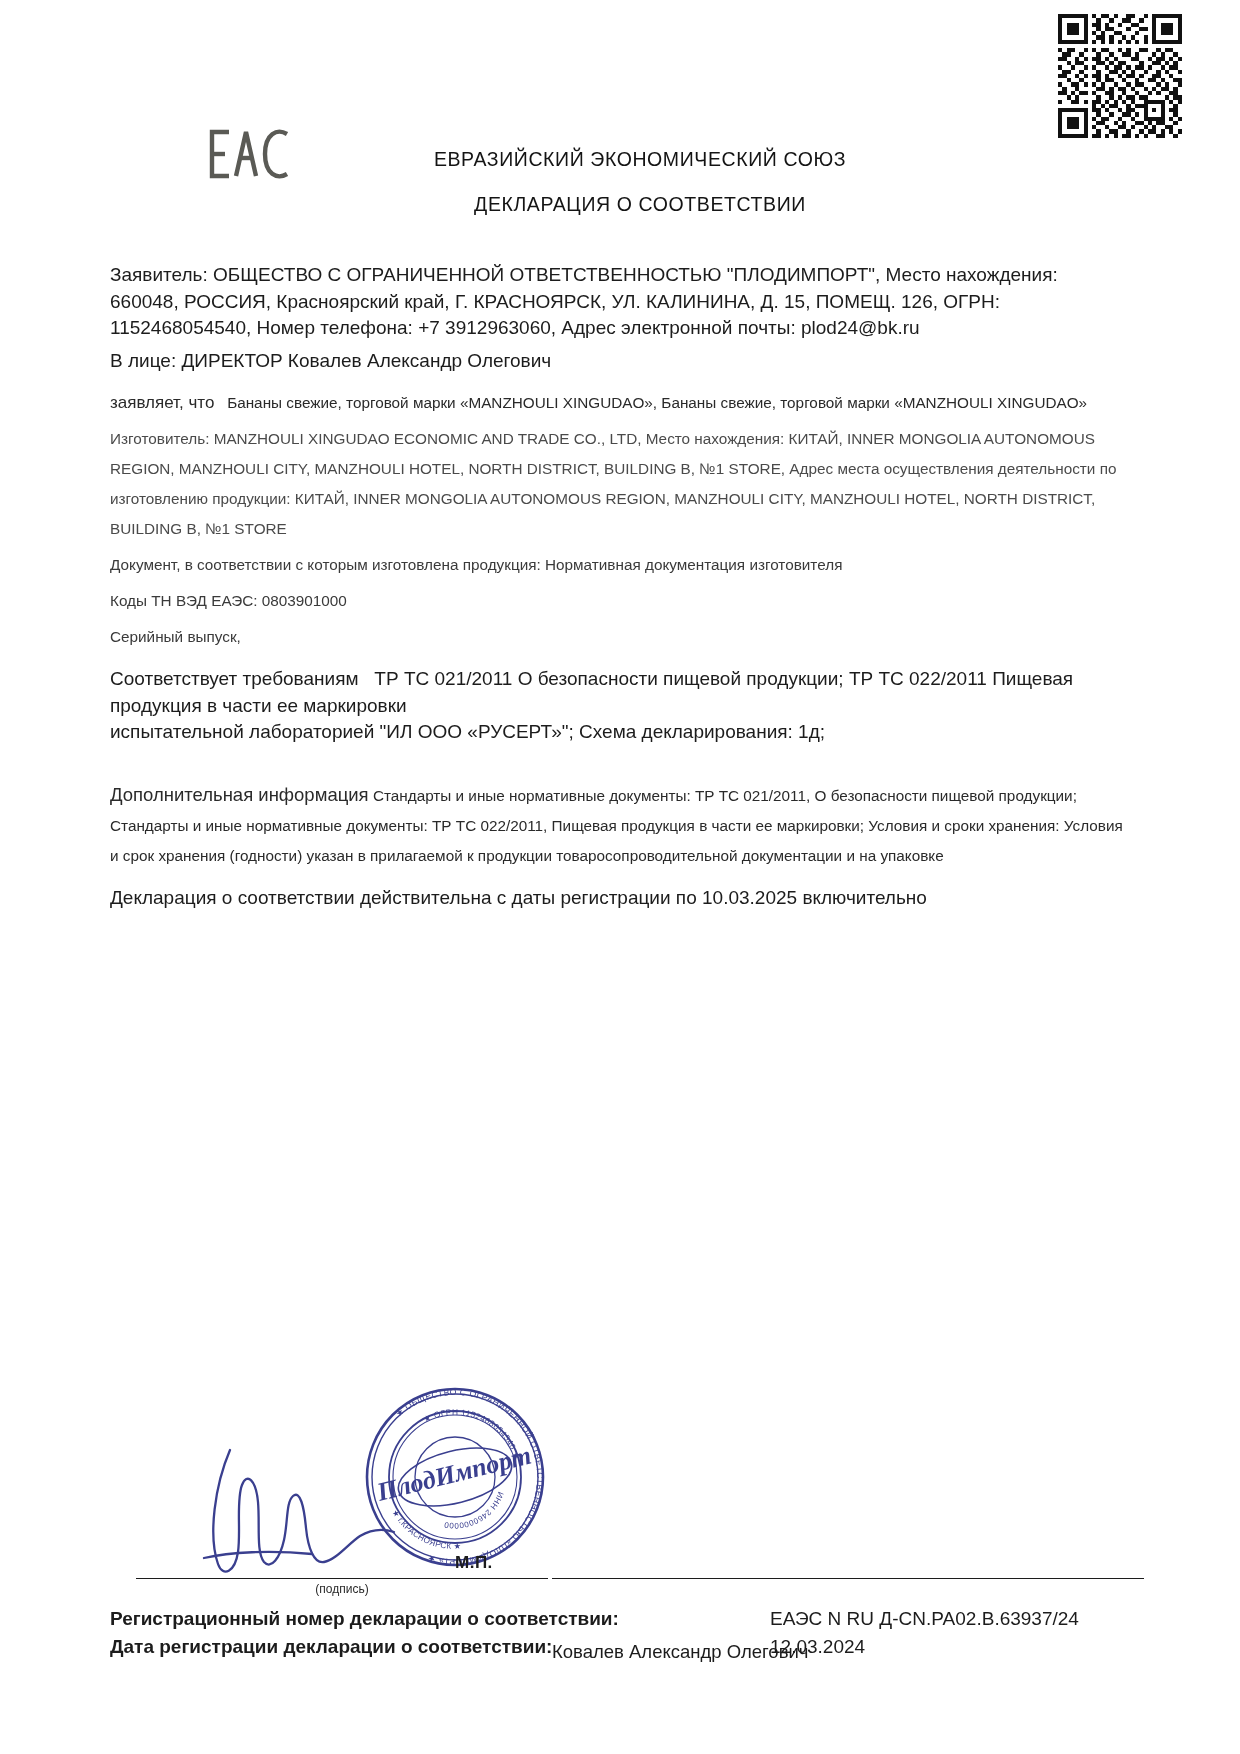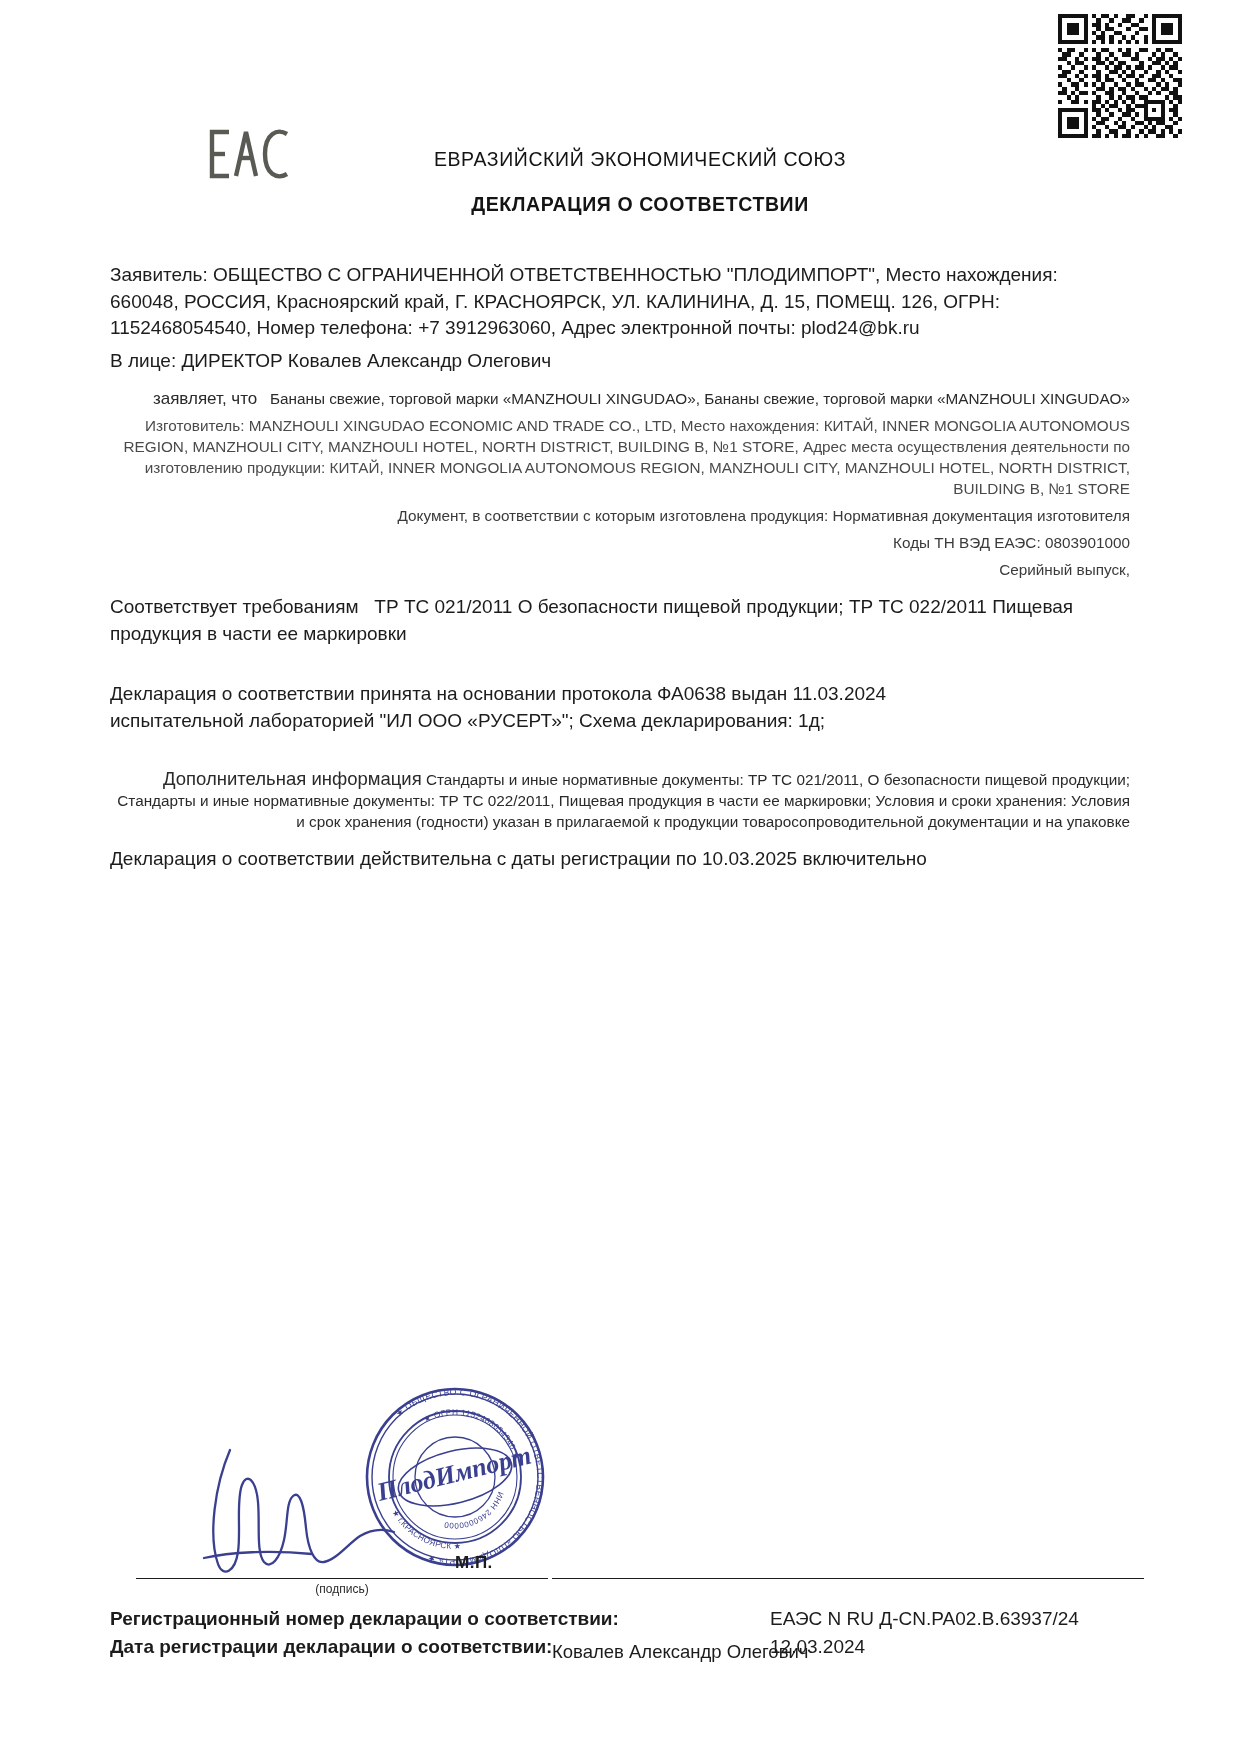--- a/index.html
+++ b/index.html
@@ -53,44 +53,43 @@
   .head-title {
     font-size: 19.5px;
     letter-spacing: 0.6px;
     font-weight: 400;
     color: #141414;
   }
   .head-subtitle {
     margin-top: 22px;
     font-size: 19.5px;
     letter-spacing: 0.6px;
-    font-weight: 700;
+    font-weight: 400;
     color: #141414;
   }
 
   
   .content {
     position: absolute;
     left: 110px;
     top: 262px;
     width: 1020px;
   }
 
   .p-lg {
     font-size: 19px;
     line-height: 26.5px;
     color: #1c1c1c;
     margin: 0;
   }
   .p-sm {
     font-size: 15.3px;
-    line-height: 21px;
+    line-height: 30px;
     color: #2a2a2a;
     margin: 0;
-    text-align: right;
   }
   .b { font-weight: normal; }
   .mt6 { margin-top: 6px; }
   .mt14 { margin-top: 14px; }
   .mt34 { margin-top: 34px; }
   .gray { color: #3a3a3a; }
   .lighter { color: #4a4a4a; }
 
   
   .stamp-wrap {
@@ -483,24 +482,20 @@
 
     <p class="p-sm mt6 gray">Коды ТН ВЭД ЕАЭС: 0803901000</p>
 
     <p class="p-sm mt6 gray">Серийный выпуск,</p>
 
     <p class="p-lg mt14">
       <span class="b">Соответствует требованиям</span>
       &nbsp;&nbsp;<span>ТР ТС 021/2011 О безопасности пищевой продукции; ТР ТС 022/2011 Пищевая продукция в части ее маркировки</span>
     </p>
 
-    <p class="p-lg mt34">
-      <span class="b">Декларация о соответствии принята на основании протокола</span>
-      <span>ФА0638 выдан 11.03.2024</span>
-    </p>
     <p class="p-lg">испытательной лабораторией "ИЛ ООО «РУСЕРТ»"; Схема декларирования: 1д;</p>
 
     <p class="p-sm mt34">
       <span class="b" style="font-size:18.5px">Дополнительная информация</span>
       <span>Стандарты и иные нормативные документы: ТР ТС 021/2011, О безопасности пищевой продукции; Стандарты и иные нормативные документы: ТР ТС 022/2011, Пищевая продукция в части ее маркировки; Условия и сроки хранения: Условия и срок хранения (годности) указан в прилагаемой к продукции товаросопроводительной документации и на упаковке</span>
     </p>
 
     <p class="p-lg mt14">
       <span class="b">Декларация о соответствии действительна с даты регистрации по</span>
       <span>10.03.2025</span>

